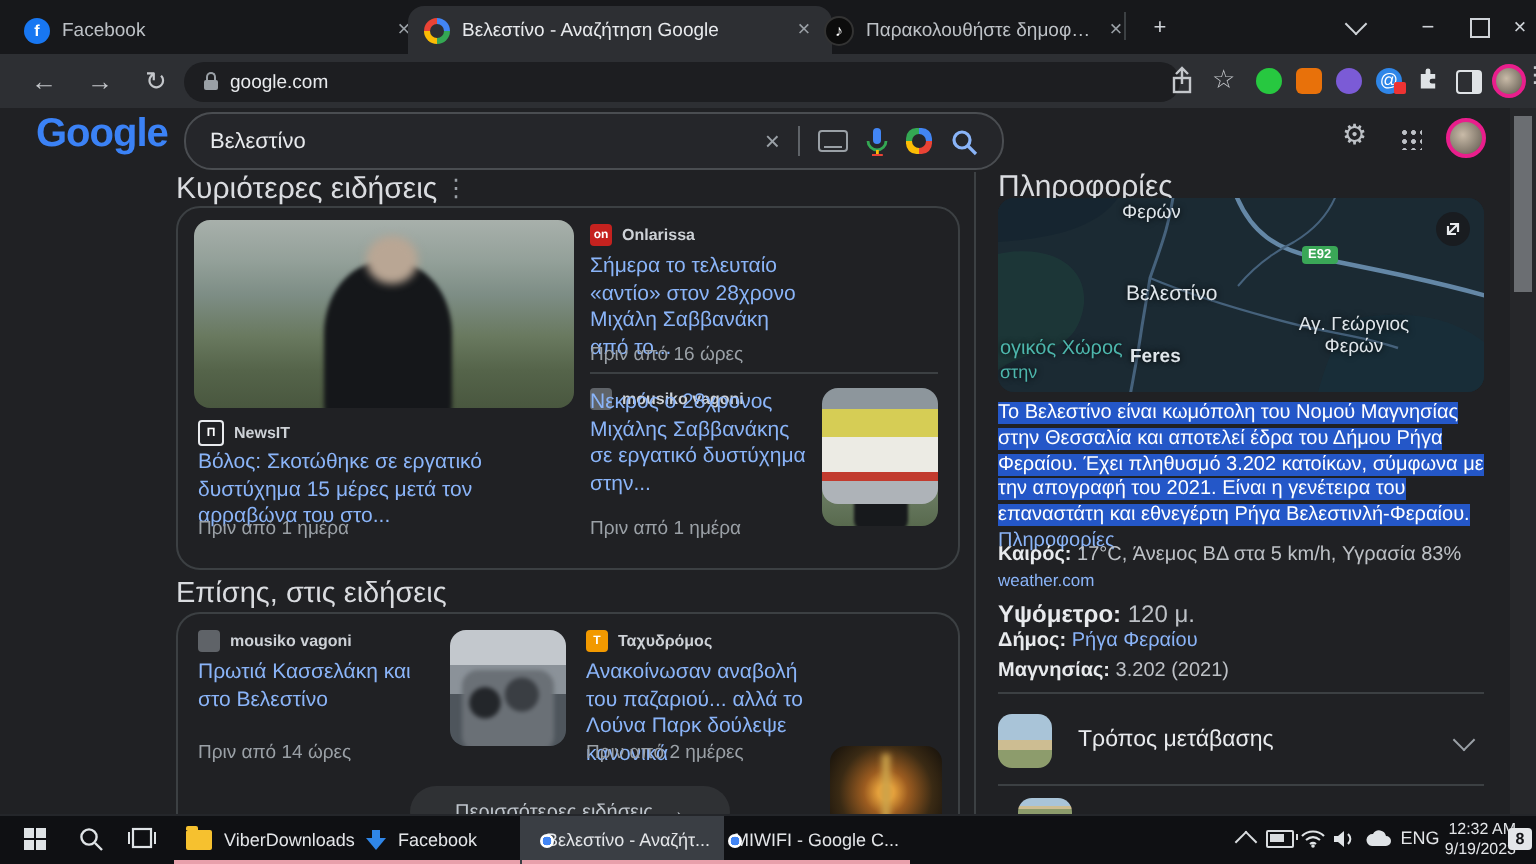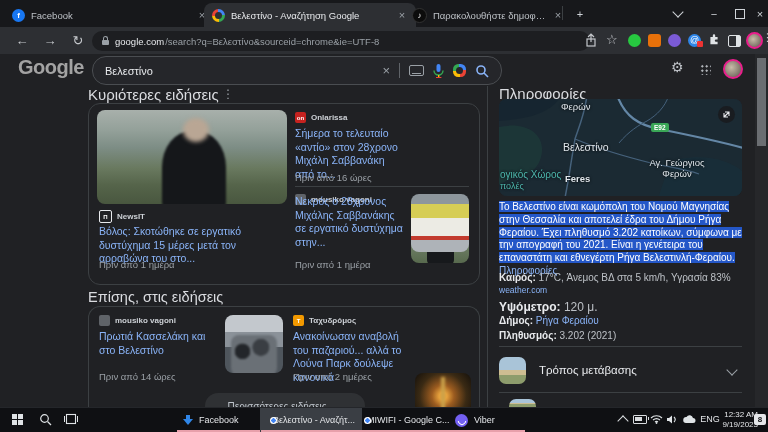--- a/index.html
+++ b/index.html
@@ -22,21 +22,21 @@
   .maxbox{width:8px;height:8px;border:1.2px solid #cfd3d8;}
   
   #toolbar{left:0;top:27px;width:768px;height:27px;background:#2d2f33;}
   .navic{top:31px;width:20px;height:20px;color:#c4c7cb;font-size:13px;text-align:center;line-height:20px;}
   #omnibox{left:92px;top:31px;width:478px;height:20px;background:#1d1e21;border-radius:10px;
     display:flex;align-items:center;padding:0 10px;gap:6px;font-size:9.5px;color:#9aa0a6;}
   .lockb{width:7px;height:5px;background:#9aa0a6;border-radius:1px;position:relative;margin-top:3px;}
   .lockb::before{content:"";position:absolute;left:1px;top:-4px;width:3px;height:4px;border:1.3px solid #9aa0a6;border-bottom:none;border-radius:3px 3px 0 0;}
   .extdot{top:34px;width:13px;height:13px;border-radius:50%;}
   
-  #logo{left:18px;top:56px;font-size:20px;font-weight:bold;letter-spacing:-.5px;color:#a3a3a3;}
+  #logo{left:18px;top:56px;font-size:20px;font-weight:bold;letter-spacing:-.5px;color:#3b82f6;}
   #qbox{left:92px;top:56px;width:384px;height:27px;border:1px solid #4a4d51;background:#25262a;border-radius:14px;
     display:flex;align-items:center;padding:0 12px;gap:9px;}
   #qtext{flex:1;color:#e8eaed;font-size:11px;}
   .qdiv{width:1px;height:15px;background:#5f6368;}
   .lensring{width:13px;height:13px;border-radius:40%;background:conic-gradient(#4285f4 0 25%,#ea4335 25% 50%,#fbbc05 50% 75%,#34a853 75%);position:relative;}
   .lensring::after{content:"";position:absolute;left:3px;top:3px;width:7px;height:7px;border-radius:50%;background:#25262a;}
   .grid9{width:11px;height:11px;background-image:radial-gradient(#bdc1c6 1.1px,transparent 1.2px);background-size:4.5px 4.5px;background-position:0 0;}
   .avatar{border-radius:50%;border:2px solid #e91e8c;background:radial-gradient(circle at 40% 40%,#c9bba8,#7d7468 70%,#4a443d);}
   
   h1,h2{margin:0;font-weight:normal;color:#dadce0;}
@@ -128,21 +128,20 @@
     <div class="t winbtn" style="left:752px;width:16px;">×</div>
   </div>
 
   <div class="t" id="toolbar"></div>
   <div class="t navic" style="left:12px;">←</div>
   <div class="t navic" style="left:40px;">→</div>
   <div class="t navic" style="left:68px;">↻</div>
   <div class="t" id="omnibox">
     <span class="lockb"></span>
     <span style="color:#e8eaed;">google.com</span>
-    <span style="margin-left:-5px;">/search?q=Βελεστίνο&amp;sourceid=chrome&amp;ie=UTF-8</span>
   </div>
   <svg class="t" style="left:584px;top:33px;" width="14" height="15" viewBox="0 0 14 15">
     <rect x="3" y="6" width="8" height="7" fill="none" stroke="#c4c7cb" stroke-width="1.2"></rect>
     <path d="M7,1 v8 M4,4 l3,-3 3,3" fill="none" stroke="#c4c7cb" stroke-width="1.2"></path>
   </svg>
   <div class="t" style="left:606px;top:32px;color:#c4c7cb;font-size:13px;">☆</div>
   <div class="t extdot" style="left:628px;background:#27c840;"></div>
   <div class="t extdot" style="left:648px;background:#e8710a;border-radius:3px;"></div>
   <div class="t extdot" style="left:668px;background:#7b5bd6;"></div>
   <div class="t extdot" style="left:688px;background:#2f86e8;color:#fff;font-size:9px;text-align:center;line-height:13px;">@</div>
@@ -251,21 +250,21 @@
       <path d="M118,-4 C126,18 140,26 160,30 C190,36 220,42 248,50" fill="none" stroke="#6487a6" stroke-width="2.2"></path>
       <path d="M88,-4 C86,14 80,28 76,40 L72,64 C70,78 68,88 66,99" fill="none" stroke="#46627c" stroke-width="1.5"></path>
       <path d="M76,40 C100,50 128,58 152,64 C170,68 186,70 200,75" fill="none" stroke="#46627c" stroke-width="1.2"></path>
       <path d="M170,-4 C166,8 158,16 148,22 C140,26 130,32 120,44" fill="none" stroke="#46627c" stroke-width="1"></path>
     </svg>
     <span class="maplbl" style="left:62px;top:2px;font-size:9.5px;">Φερών</span>
     <span class="maplbl" style="left:64px;top:42px;font-size:10.5px;">Βελεστίνο</span>
     <span class="maplbl" style="left:140px;top:58px;width:76px;font-size:9.5px;text-align:center;line-height:11px;">Αγ. Γεώργιος Φερών</span>
     <span class="maplbl" style="left:66px;top:74px;font-size:9.5px;font-weight:bold;">Feres</span>
     <span class="maplbl" style="left:1px;top:70px;font-size:10px;color:#4db6ac;">ογικός Χώρος</span>
-    <span class="maplbl" style="left:1px;top:82px;font-size:9px;color:#4db6ac;">πολές</span>
+    <span class="maplbl" style="left:1px;top:82px;font-size:9px;color:#4db6ac;">στην</span>
     <span style="position:absolute;left:152px;top:24px;background:#3aa757;color:#fff;font-size:6.5px;font-weight:bold;padding:1px 3px;border-radius:2px;">E92</span>
     <span style="position:absolute;right:7px;top:7px;width:17px;height:17px;border-radius:50%;background:rgba(25,26,29,.85);">
       <svg width="17" height="17" viewBox="0 0 17 17">
           <path d="M6,11 L11,6 M7,6 h4 v4 M10,11 h-4 v-4" fill="none" stroke="#e8eaed" stroke-width="1.1"></path>
         </svg>
     </span>
   </div>
 
   <div class="t" style="left:499px;top:201px;width:246px;font-size:10px;line-height:12.8px;">
     <span class="hl">Το Βελεστίνο είναι κωμόπολη του Νομού Μαγνησίας στην Θεσσαλία και αποτελεί έδρα του Δήμου Ρήγα Φεραίου. Έχει πληθυσμό 3.202 κατοίκων, σύμφωνα με την απογραφή του 2021. Είναι η γενέτειρα του επαναστάτη και εθνεγέρτη Ρήγα Βελεστινλή-Φεραίου.</span>
@@ -279,21 +278,21 @@
   <div class="t link" style="left:499px;top:285px;font-size:8.5px;">weather.com</div>
   <div class="t" style="left:499px;top:300px;font-size:12px;">
     <span class="factlabel">Υψόμετρο:</span>
     <span class="factval">120 μ.</span>
   </div>
   <div class="t" style="left:499px;top:315px;font-size:10px;">
     <span class="factlabel">Δήμος:</span>
     <span class="link">Ρήγα Φεραίου</span>
   </div>
   <div class="t" style="left:499px;top:330px;font-size:10px;">
-    <span class="factlabel">Πληθυσμός:</span>
+    <span class="factlabel">Μαγνησίας:</span>
     <span class="factval">3.202 (2021)</span>
   </div>
 
   <div class="t hdiv" style="left:499px;top:346px;width:243px;"></div>
   <div class="t" style="left:499px;top:354px;width:243px;height:32px;display:flex;align-items:center;gap:13px;">
     <span class="thumb ph-landscape" style="width:27px;height:27px;display:inline-block;border-radius:7px;"></span>
     <span style="color:#e8eaed;font-size:11.5px;flex:1;">Τρόπος μετάβασης</span>
     <span class="chevdn" style="margin-right:6px;"></span>
   </div>
   <div class="t hdiv" style="left:499px;top:392px;width:243px;"></div>
@@ -317,40 +316,40 @@
         <line x1="8.5" y1="8.5" x2="12" y2="12" stroke="#dfe3e6" stroke-width="1.2"></line>
       </svg>
   </div>
   <div class="t tbic" style="left:58px;width:26px;">
     <svg width="14" height="12" viewBox="0 0 14 12">
         <rect x="2.5" y="1.5" width="9" height="9" fill="none" stroke="#dfe3e6" stroke-width="1.1"></rect>
         <line x1="0.5" y1="3" x2="0.5" y2="9" stroke="#dfe3e6" stroke-width="1"></line>
         <line x1="13.5" y1="3" x2="13.5" y2="9" stroke="#dfe3e6" stroke-width="1"></line>
       </svg>
   </div>
+  <div class="t tbapp" style="left:86px;width:86px;">
+    <span class="folder"></span>
+    <span>ViberDownloads</span>
+      <span class="ul"></span>
+  </div>
   <div class="t tbapp" style="left:176px;width:80px;">
     <span class="dlarrow" style="margin-top:4px;"></span>
     <span>Facebook</span>
       <span class="ul"></span>
   </div>
   <div class="t tbapp on" style="left:260px;width:88px;">
     <span class="chrome"></span>
     <span>Βελεστίνο - Αναζήτ...</span>
       <span class="ul"></span>
   </div>
   <div class="t tbapp" style="left:354px;width:88px;">
     <span class="chrome"></span>
     <span>MIWIFI - Google C...</span>
       <span class="ul"></span>
   </div>
-  <div class="t tbapp" style="left:448px;width:64px;">
-    <span class="viber"></span>
-    <span>Viber</span>
-      <span class="ul"></span>
-  </div>
   <div class="t tbic" style="left:616px;width:14px;">
       <span class="trayup"></span>
     </div>
   <div class="t tbic" style="left:632px;width:16px;">
       <span class="battery"></span>
     </div>
   <div class="t tbic" style="left:649px;width:15px;">
     <svg width="13" height="10" viewBox="0 0 13 10">
         <path d="M1,4 C4,1 9,1 12,4 M3,6 C5.5,4 7.5,4 10,6 M5,8 C6,7.2 7,7.2 8,8" fill="none" stroke="#dfe3e6" stroke-width="1.1"></path>
         <circle cx="6.5" cy="9" r=".9" fill="#dfe3e6"></circle>

